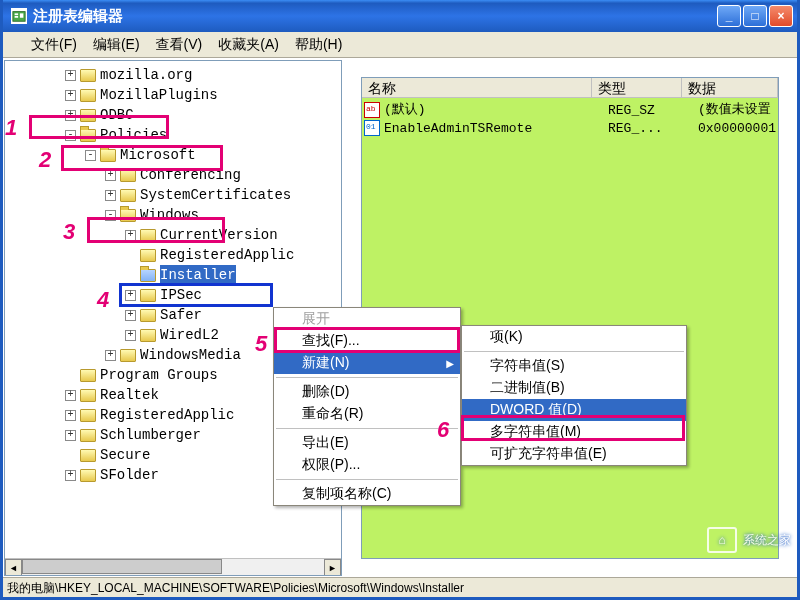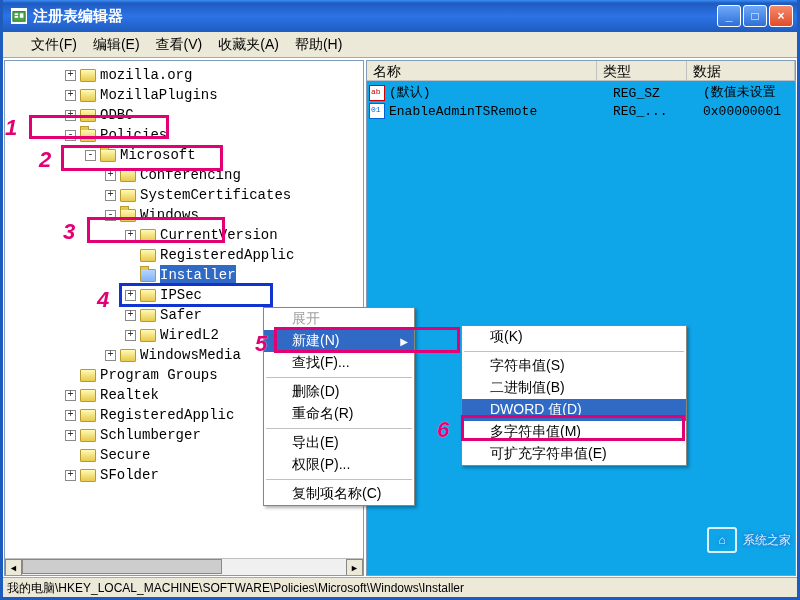--- a/index.html
+++ b/index.html
@@ -14,21 +14,21 @@
   .winbtn { width: 24px; height: 22px; border: 1px solid #fff; border-radius: 3px; display: flex; align-items: center; justify-content: center; }
   .winbtn.min, .winbtn.max { background: linear-gradient(to bottom,#6fa9f7,#2d6fd8); }
   .winbtn.close { background: linear-gradient(to bottom,#f58b6c,#e14b2a); }
   .winbtn span { color:#fff; font-weight:bold; font-size:12px; line-height:1; }
   
   .menubar { height: 26px; background: #ece9d8; border-bottom: 1px solid #aca899; display: flex; align-items: center; padding: 0 20px; }
   .menuitem { padding: 2px 8px; font-size: 14px; }
   
   .content { flex: 1; display: flex; border-top: 1px solid #fff; position: relative; }
   .tree-pane { width: 360px; background: #fff; border: 1px solid #7f9db9; margin: 1px; overflow: hidden; position: relative; }
-  .list-pane { flex: 1; background: #0ea5e9; border: 1px solid #7f9db9; margin: 1px; }
+  .list-pane { flex: 1; background: #bef264; border: 1px solid #7f9db9; margin: 18px; }
   .list-header { display: flex; height: 20px; background: #ece9d8; border-bottom: 1px solid #c0c0c0; }
   .list-header div { padding: 2px 6px; border-right: 1px solid #c0c0c0; font-size: 14px; }
   .lh-name { width: 230px; }
   .lh-type { width: 90px; }
   .lh-data { flex: 1; }
   .list-rows { padding: 2px; }
   .list-row { display: flex; height: 18px; align-items: flex-end; font-family: "Courier New", monospace; font-size: 13px; }
   .cell-icon { width: 16px; height: 16px; margin-right: 4px; display:inline-block; }
   .ico-str { background:#fff; border:1px solid #c00; position:relative; }
   .ico-str::after{ content:"ab"; color:#c00; font-size:8px; position:absolute; left:1px; top:1px;}
@@ -259,27 +259,27 @@
         </div>
         <div class="list-row">
           <span class="cell-icon ico-bin"></span>
           <span class="cell-name">EnableAdminTSRemote</span>
           <span class="cell-type">REG_...</span>
           <span class="cell-data">0x00000001</span>
         </div>
       </div>
     </div>
 
-    <div class="ctxmenu" style="left:260px; top:248px; width:152px;">
+    <div class="ctxmenu" style="left:270px; top:248px; width:188px;">
       <div class="row disabled">展开</div>
+      <div class="row">查找(F)...</div>
       <div class="row hover">
           <span>新建(N)</span>
           <span class="arrow">▶</span>
         </div>
-      <div class="row">查找(F)...</div>
       <div class="sep"></div>
       <div class="row">删除(D)</div>
       <div class="row">重命名(R)</div>
       <div class="sep"></div>
       <div class="row">导出(E)</div>
       <div class="row">权限(P)...</div>
       <div class="sep"></div>
       <div class="row">复制项名称(C)</div>
     </div>
 

